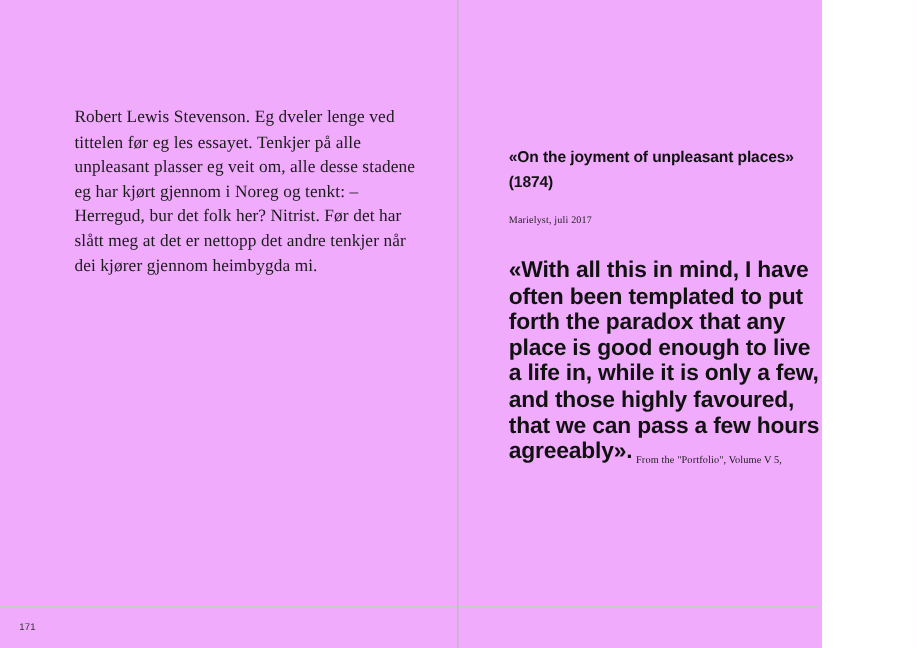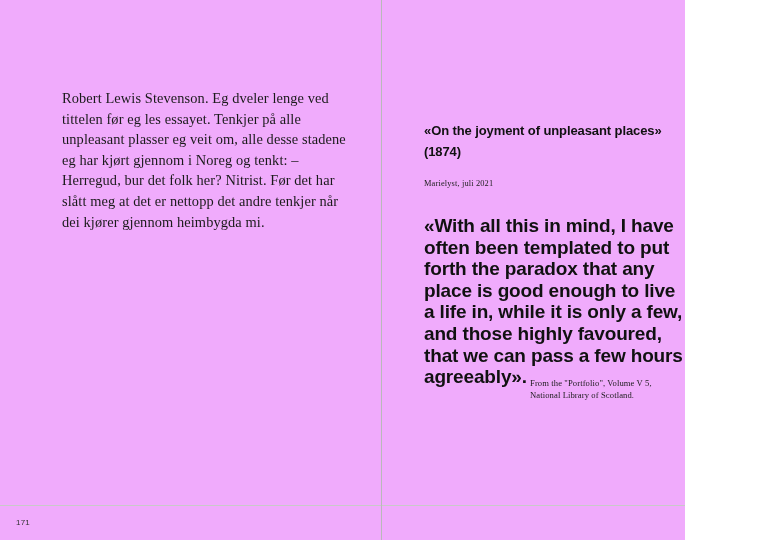--- a/index.html
+++ b/index.html
@@ -132,25 +132,24 @@
   <div class="spine"></div>
 
   <div class="left-body">
     <p>Robert Lewis Stevenson. Eg dveler lenge ved tittelen før eg les essayet. Tenkjer på alle unpleasant plasser eg veit om, alle desse stadene eg har kjørt gjennom i Noreg og tenkt: – Herregud, bur det folk her? Nitrist. Før det har slått meg at det er nettopp det andre tenkjer når dei kjører gjennom heimbygda mi.</p>
   </div>
   <div class="foot-rule-left"></div>
   <div class="page-number left">171</div>
 
   <div class="right-col">
     <h1 class="r-title">«On the joyment of unpleasant places» (1874)</h1>
-    <p class="r-subtitle">Marielyst, juli 2021</p>
+    <p class="r-subtitle">Marielyst, juli 2017</p>
     <p class="r-quote">«With all this in mind, I have often been templated to put forth the paradox that any place is good enough to live a life in, while it is only a few, and those highly favoured, that we can pass a few hours agreeably».</p>
   </div>
 
   <div class="r-attrib">
     <div>From the "Portfolio", Volume V 5,</div>
-    <div>National Library of Scotland.</div>
   </div>
 
   <div class="foot-rule-right"></div>
   <div class="page-number right">125</div>
 
 </div>
 
 </body></html>

